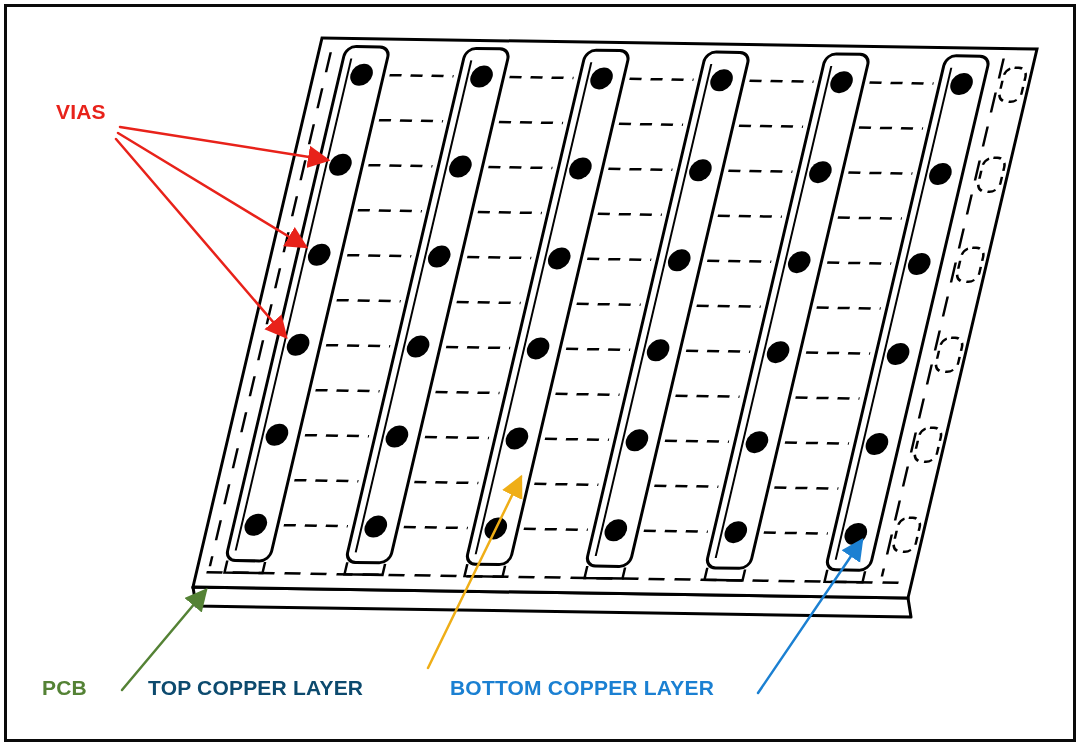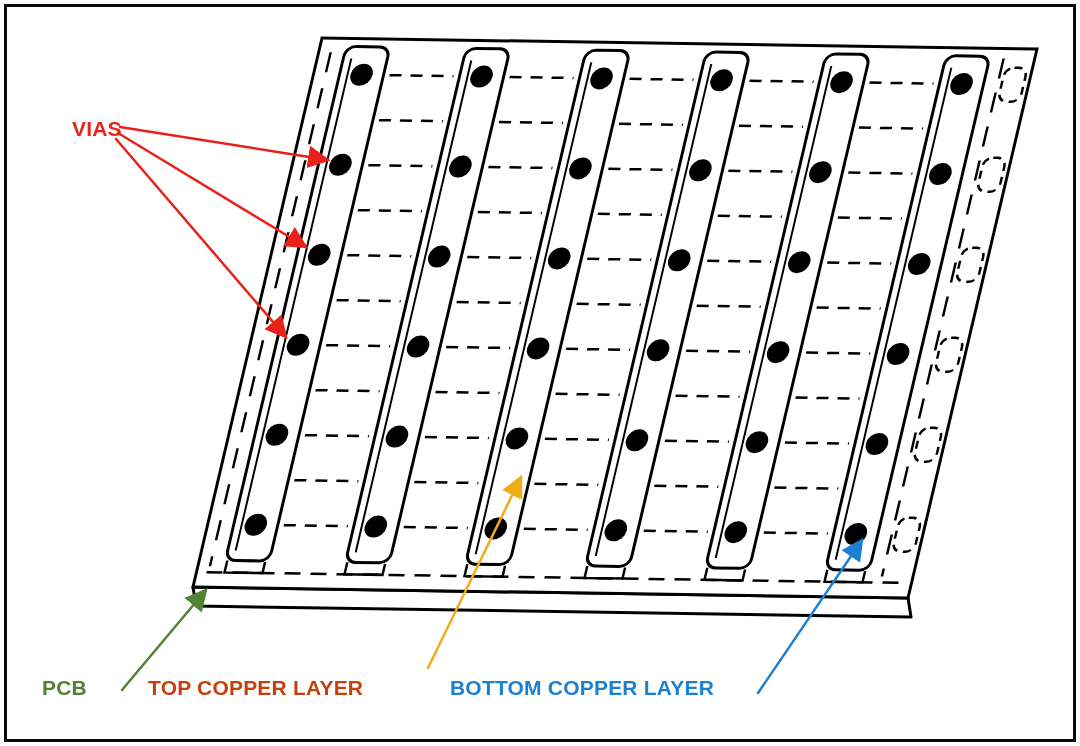--- a/index.html
+++ b/index.html
@@ -7,21 +7,21 @@
     position:relative;width:1080px;height:746px;background:#fff;overflow:hidden;
     font-family:"Liberation Sans", sans-serif;
   }
   .frame{position:absolute;inset:4px;border:3px solid #0a0a0a;pointer-events:none;}
   .diagram{position:absolute;left:0;top:0;}
   .lbl{
     position:absolute;font-weight:bold;font-size:21px;letter-spacing:.2px;white-space:nowrap;
   }
   .c-red{color:#e8221a;}
   .c-green{color:#548235;}
-  .c-gold{color:#c2410c;}
+  .c-gold{color:#0c4a6e;}
   .c-blue{color:#1b80d2;}
 </style>
 </head>
 <body>
 
 <div class="stage">
 
   <svg class="diagram" width="1080" height="746" viewBox="0 0 1080 746">
     <defs>
       <marker id="ah-red" markerWidth="10" markerHeight="10" refX="8" refY="4.5" orient="auto">
@@ -99,19 +99,19 @@
     <g stroke-width="2.5" fill="none" stroke-linecap="round">
       <line x1="120" y1="127" x2="328" y2="160" stroke="#e8221a" marker-end="url(#ah-red)"></line>
       <line x1="118" y1="133" x2="306" y2="247" stroke="#e8221a" marker-end="url(#ah-red)"></line>
       <line x1="116" y1="139" x2="286" y2="337" stroke="#e8221a" marker-end="url(#ah-red)"></line>
       <line x1="122" y1="690" x2="206" y2="590" stroke="#548235" marker-end="url(#ah-green)"></line>
       <line x1="428" y1="668" x2="521" y2="477" stroke="#efae17" marker-end="url(#ah-gold)"></line>
       <line x1="758" y1="693" x2="862" y2="540" stroke="#1b80d2" marker-end="url(#ah-blue)"></line>
     </g>
   </svg>
 
-  <span class="lbl c-red" style="left:56px;top:117px;margin-left:16px;">VIAS</span>
+  <span class="lbl c-red" style="left:56px;top:100px;">VIAS</span>
   <span class="lbl c-green" style="left:42px;top:676px;">PCB</span>
   <span class="lbl c-gold" style="left:148px;top:676px;">TOP COPPER LAYER</span>
   <span class="lbl c-blue" style="left:450px;top:676px;text-align:center;">BOTTOM COPPER LAYER</span>
 
   <div class="frame"></div>
 </div>
 
 </body></html>

